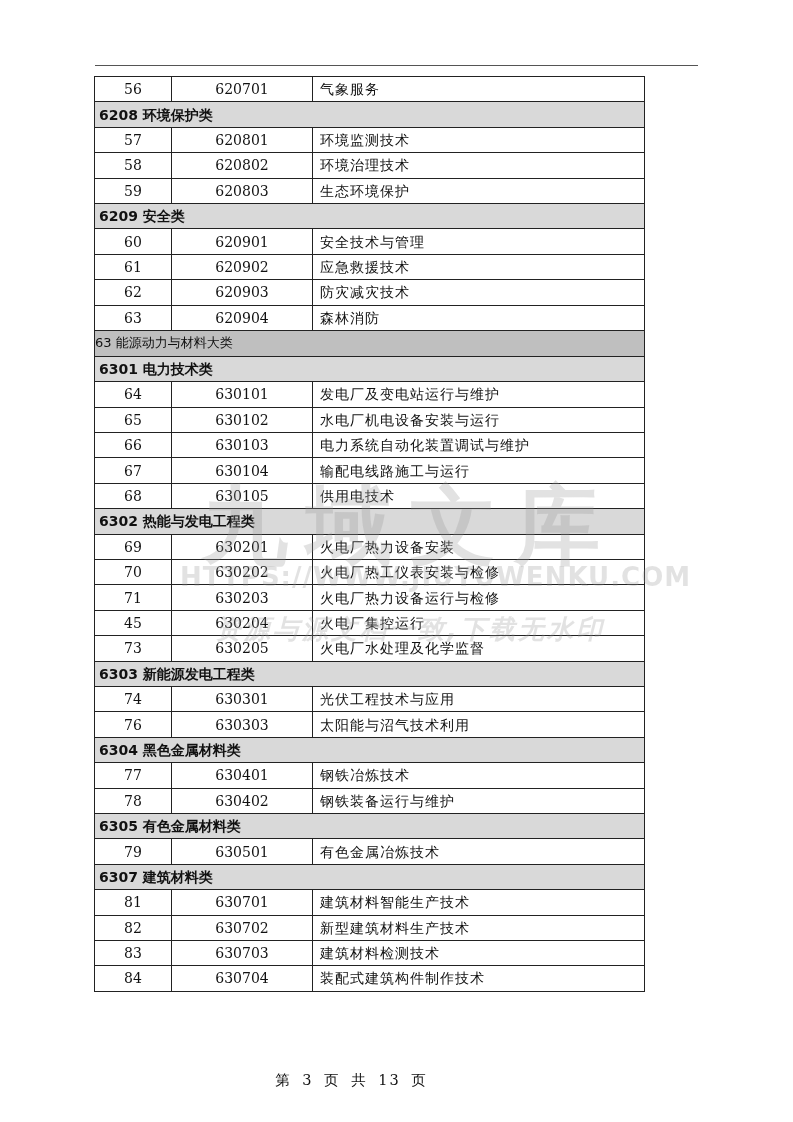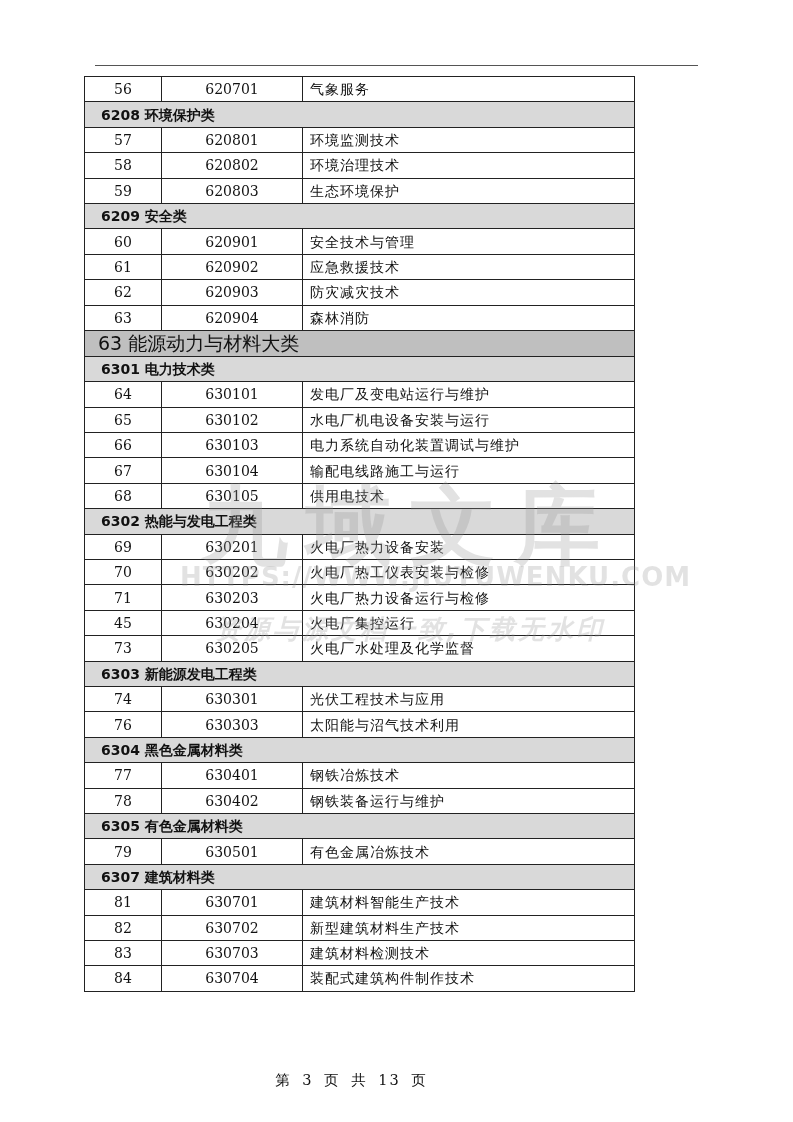--- a/index.html
+++ b/index.html
@@ -1,30 +1,30 @@
 <!DOCTYPE html>
 <html><head>
 <meta charset="utf-8">
 <style>
   html, body { margin: 0; padding: 0; background: #ffffff; }
   body { width: 793px; height: 1122px; position: relative; overflow: hidden;
          font-family: "DejaVu Serif", "Liberation Serif", serif; color: #111; }
   .header-rule { position: absolute; left: 95px; top: 65px; width: 603px; height: 0;
                  border-top: 1.5px solid #555; }
-  .doc-table { position: absolute; left: 84px; top: 76px; width: 551px;
+  .doc-table { position: absolute; left: 94px; top: 76px; width: 551px;
                border-collapse: collapse; table-layout: fixed; }
   .doc-table td { border: 1px solid #222; height: 24.4px; padding: 0; font-size: 14px;
                   line-height: 24px; white-space: nowrap; overflow: hidden; }
   .col-seq { width: 76px; text-align: center; }
   .col-code { width: 140px; text-align: center; }
   .col-name { text-align: left; padding-left: 7px !important; letter-spacing: 1px; }
   tr.sub-cat td { background: #d9d9d9; font-family: "DejaVu Sans", "Liberation Sans", sans-serif;
-                  font-weight: bold; font-size: 14px; padding-left: 16px; letter-spacing: 0; }
+                  font-weight: bold; font-size: 14px; padding-left: 4px; letter-spacing: 0; }
   tr.main-cat td { background: #bfbfbf; font-family: "DejaVu Sans", "Liberation Sans", sans-serif;
-                   font-size: 19px; padding-left: 13px; height: 25px; }
+                   font-size: 13px; padding-left: 0; height: 25px; }
   .footer { position: absolute; top: 1071px; left: 0; width: 703px; text-align: center;
             font-size: 14.5px; word-spacing: 4px; letter-spacing: 2px; }
   .watermark { position: absolute; left: 180px; top: 480px; width: 460px; pointer-events: none;
                font-family: "DejaVu Sans", "Liberation Sans", sans-serif; color: rgba(150,150,150,0.28);
                text-align: center; font-weight: bold; }
   .wm-title { font-size: 86px; letter-spacing: 18px; line-height: 90px; }
   .wm-url { font-size: 26px; letter-spacing: 1px; margin-top: -8px; text-align: center; }
   .wm-note { font-size: 26px; letter-spacing: 3px; margin-top: 20px; font-style: italic; }
 </style>
 </head>

